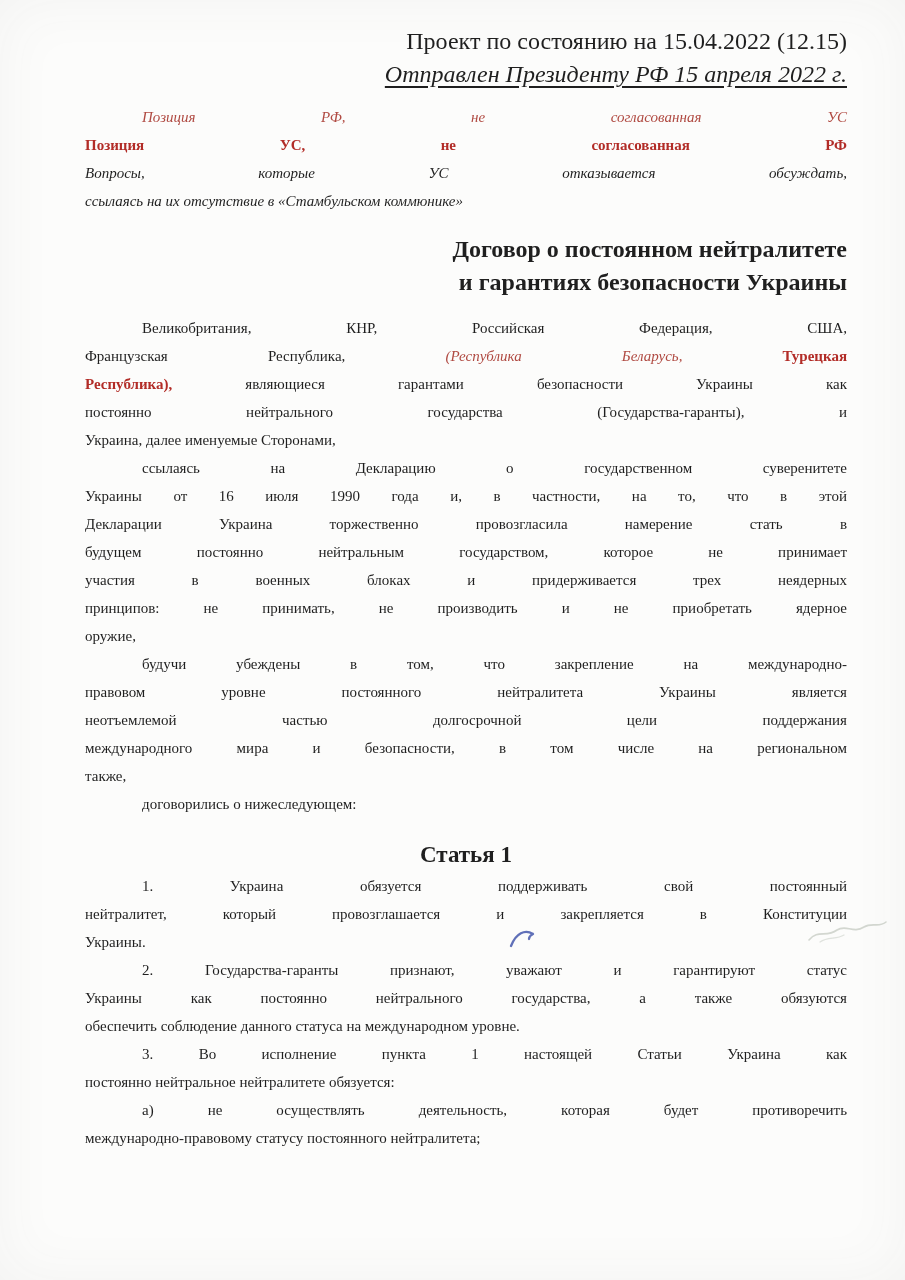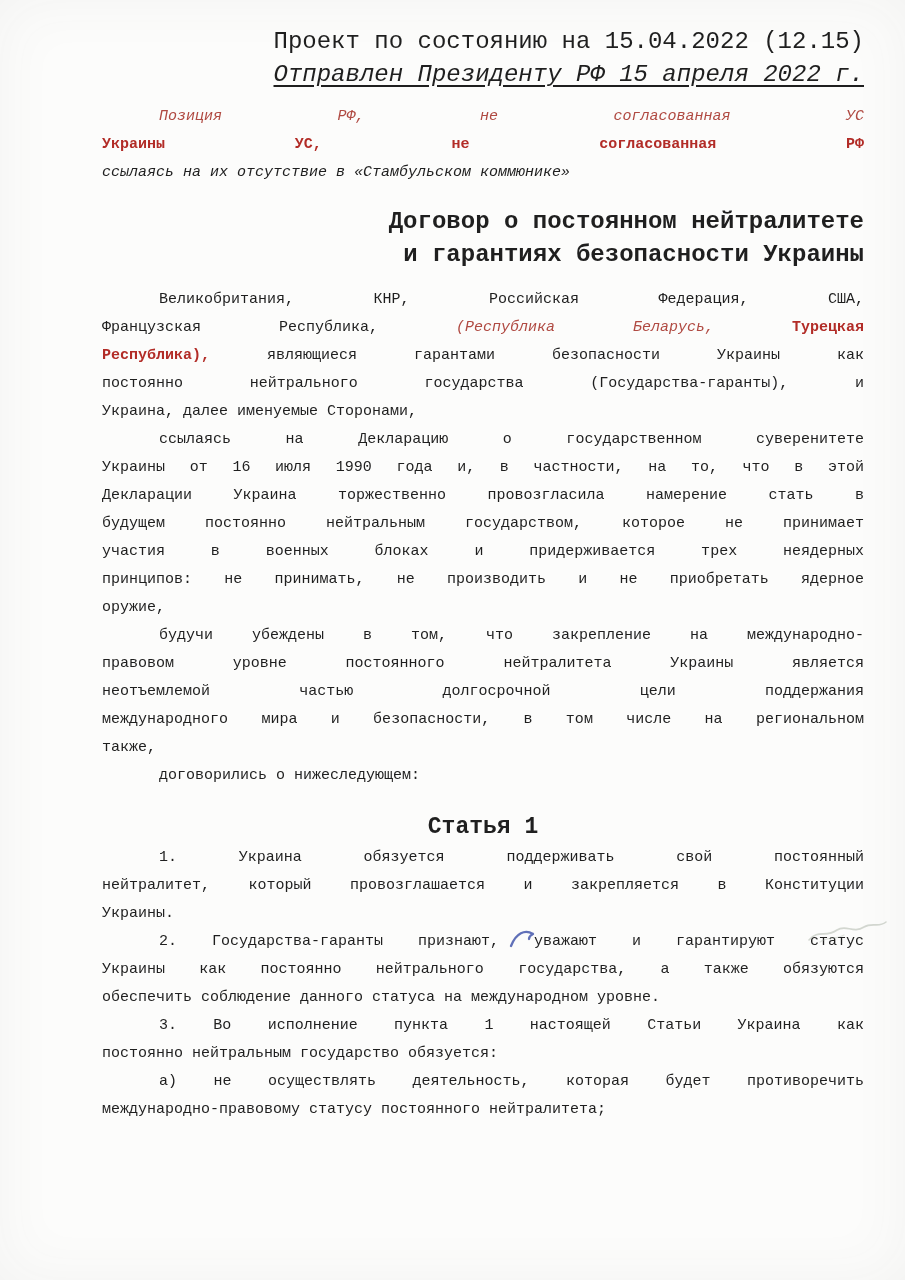--- a/index.html
+++ b/index.html
@@ -14,21 +14,21 @@
   .page{
     position:relative;
     width:905px;height:1280px;
     margin:0 auto;
     background:var(--paper);
     box-shadow:inset 0 0 60px rgba(80,80,70,0.05);
     font-family:"Liberation Serif","DejaVu Serif",serif;
     color:var(--ink);
     overflow:hidden;
   }
-  .content{position:absolute;left:102px;top:0;width:762px;font-family:Liberation Mono, monospace;}
+  .content{position:absolute;left:85px;top:0;width:762px;}
 
   .header{margin-top:25px;text-align:right;font-size:24px;line-height:33px;}
   .header .l2{font-style:italic;}
   .header .l2 .u{text-decoration:underline;text-underline-offset:4px;}
 
   .legend{margin-top:12px;font-size:20.5px;line-height:24.5px;}
   .legend .line{text-align:left;white-space:nowrap;}
 
   .doc-title{margin-top:18px;text-align:right;font-weight:bold;font-size:24px;line-height:33px;}
 
@@ -64,21 +64,22 @@
 <div class="page">
   <div class="content">
 
     <div class="header">
       <div class="l1">Проект по состоянию на 15.04.2022 (12.15)</div>
       <div class="l2"><span class="u">Отправлен Президенту РФ 15 апреля 2022 г.</span></div>
     </div>
 
     <div class="legend para">
         <div class="line first"><span class="run ri">Позиция РФ, не согласованная УС</span></div>
-        <div class="line"><span class="run rb">Украины УС, не согласованная РФ</span></div>
+        <div class="line"><span class="run rb">Позиция УС, не согласованная РФ</span></div>
+        <div class="line"><span class="run i">Вопросы, которые УС отказывается обсуждать,</span></div>
         <div class="line last"><span class="run i">ссылаясь на их отсутствие в «Стамбульском коммюнике»</span></div>
       </div>
 
     <div class="doc-title">
       <div>Договор о постоянном нейтралитете</div>
       <div>и гарантиях безопасности Украины</div>
     </div>
 
     <div class="para preamble-start">
         <div class="line first"><span class="run n">Великобритания, КНР, Российская Федерация, США,</span></div>
@@ -114,21 +115,21 @@
         <div class="line"><span class="run n">нейтралитет, который провозглашается и закрепляется в Конституции</span></div>
         <div class="line last"><span class="run n">Украины.</span></div>
       </div>
     <div class="para">
         <div class="line first"><span class="run n">2. Государства-гаранты признают, уважают и гарантируют статус</span></div>
         <div class="line"><span class="run n">Украины как постоянно нейтрального государства, а также обязуются</span></div>
         <div class="line last"><span class="run n">обеспечить соблюдение данного статуса на международном уровне.</span></div>
       </div>
     <div class="para">
         <div class="line first"><span class="run n">3. Во исполнение пункта 1 настоящей Статьи Украина как</span></div>
-        <div class="line last"><span class="run n">постоянно нейтральным государство обязуется:</span></div>
+        <div class="line last"><span class="run n">постоянно нейтральное нейтралитете обязуется:</span></div>
       </div>
     <div class="para">
         <div class="line first"><span class="run n">а) не осуществлять деятельность, которая будет противоречить</span></div>
         <div class="line last"><span class="run n">международно-правовому статусу постоянного нейтралитета;</span></div>
       </div>
 
   </div>
 
   <svg class="pen-mark" width="30" height="28" viewBox="0 0 30 28">
     <path d="M4 22 C9 9, 18 5, 26 10 M26 10 C24 11, 22 13, 22 15" fill="none" stroke="var(--pen-blue)" stroke-width="2.3" stroke-linecap="round" opacity="0.88"></path>

